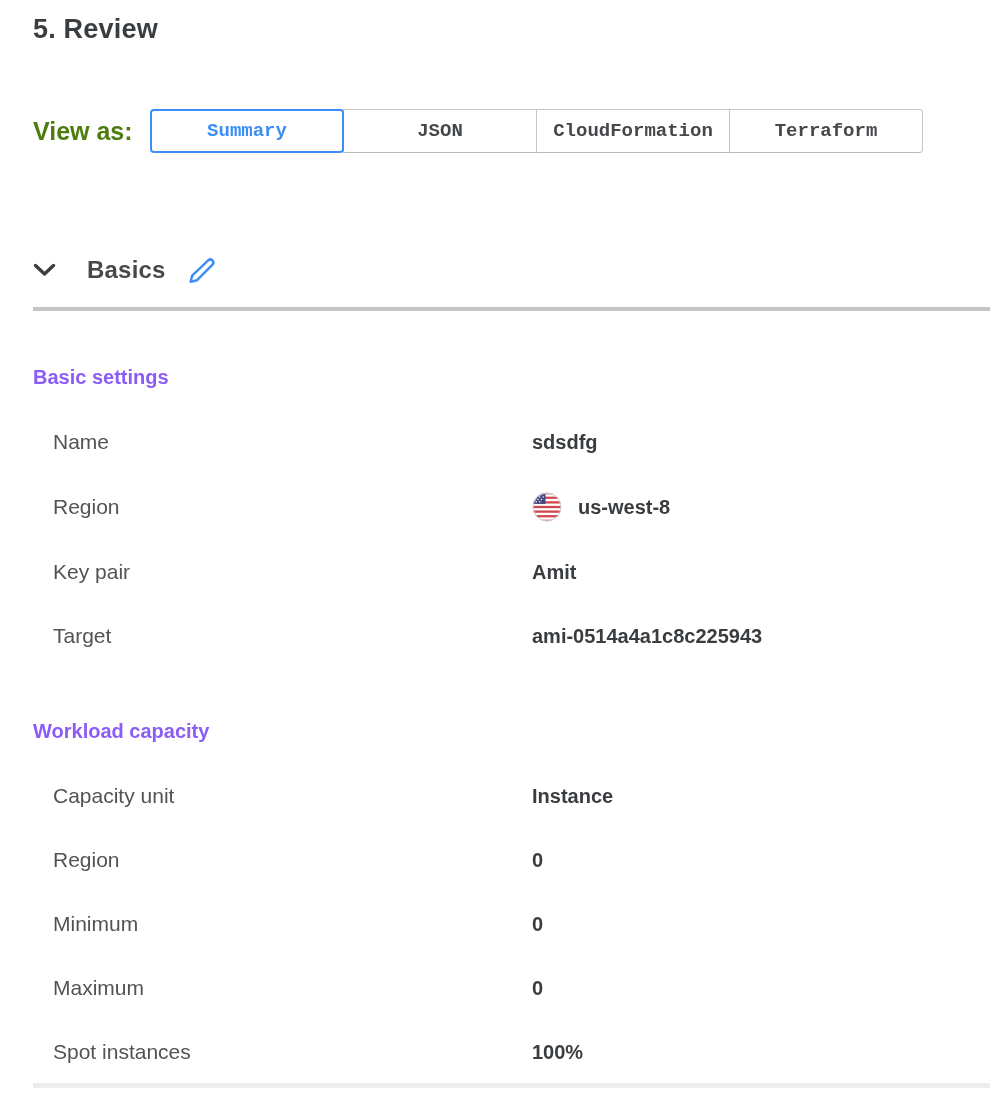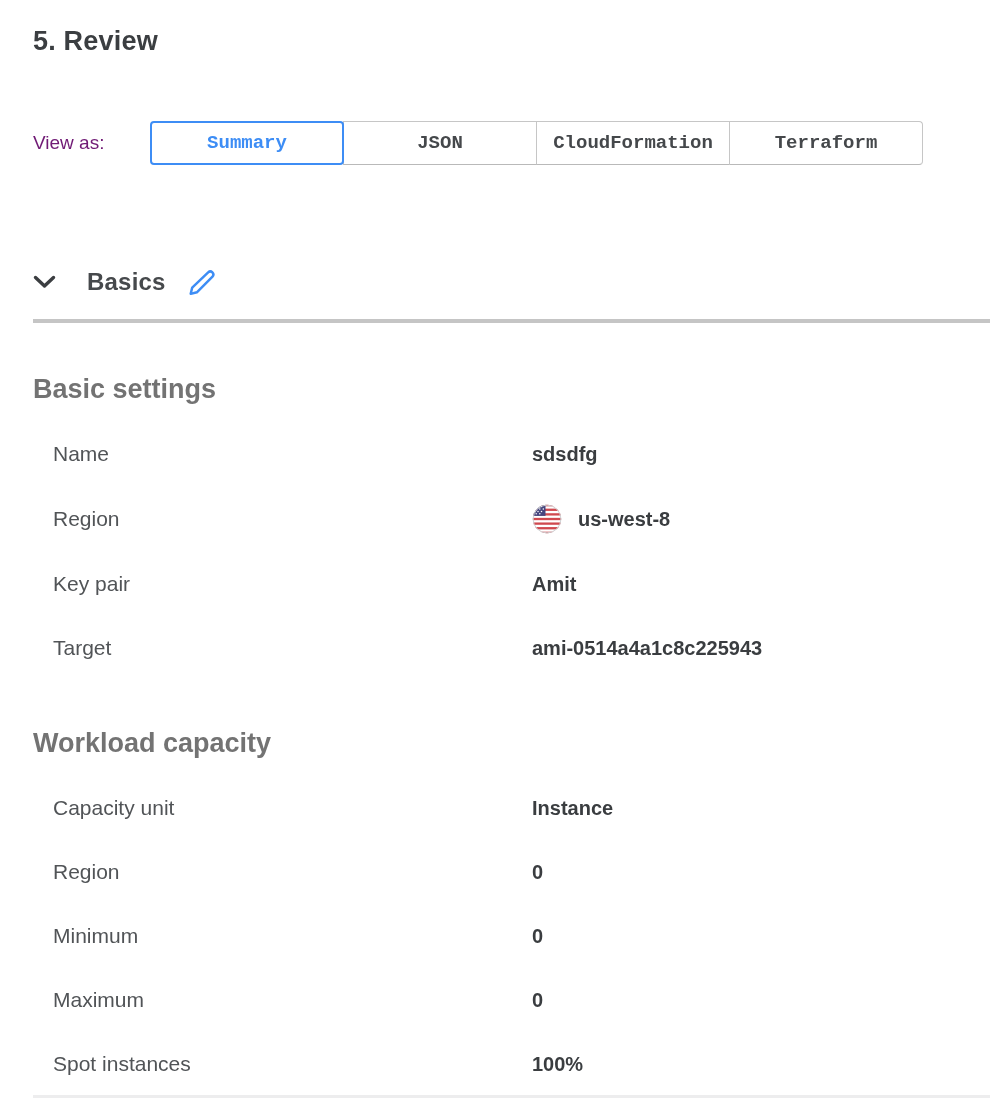--- a/index.html
+++ b/index.html
@@ -7,37 +7,37 @@
   body {
     width: 990px;
     min-height: 1098px;
     font-family: "Liberation Sans", sans-serif;
     color: #3a3d40;
   }
   .page { padding-left: 33px; position: relative; }
 
   
   .page-title {
-    padding-top: 26px;
+    padding-top: 14px;
     font-size: 27px;
     font-weight: bold;
     color: #3b3e41;
     letter-spacing: 0.2px;
   }
 
   
   .viewas-row {
     margin-top: 64px;
     display: flex;
     align-items: center;
   }
   .viewas-label {
-    font-size: 19px;
-    font-weight: normal;
-    color: #701a75;
+    font-size: 25px;
+    font-weight: bold;
+    color: #4d7c0f;
     width: 117px;
     flex: 0 0 117px;
   }
   .tabs {
     display: flex;
     height: 44px;
   }
   .tab {
     width: 194px;
     height: 44px;
@@ -93,23 +93,23 @@
 
   .divider {
     margin-top: 17px;
     height: 4px;
     background: #c5c5c5;
     width: 957px; 
   }
 
   
   .group-heading {
-    font-size: 27px;
-    font-weight: bold;
-    color: #737373;
+    font-size: 20px;
+    font-weight: bold;
+    color: #8b5cf6;
     line-height: 29px;
   }
   .group-1 .group-heading { margin-top: 52px; }
   .group-2 .group-heading { margin-top: 67px; }
 
   .row {
     margin-top: 36px;
     display: flex;
     align-items: center;
     min-height: 28px;

